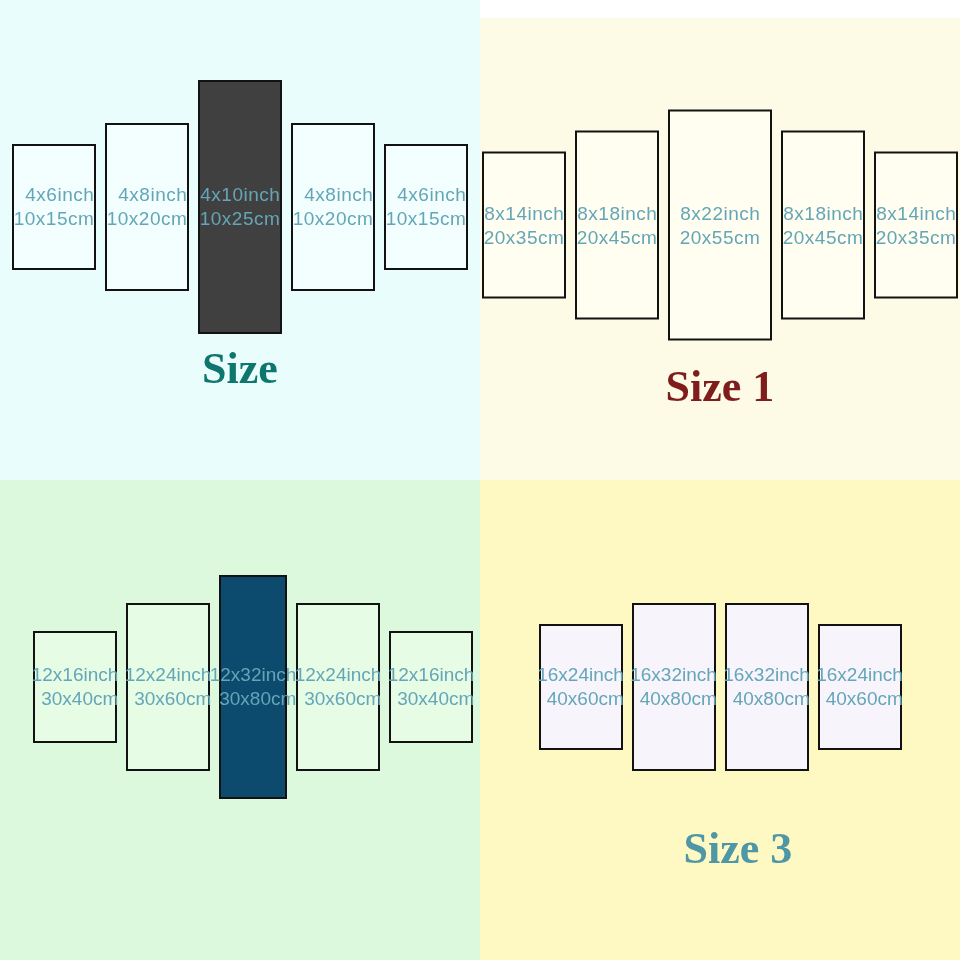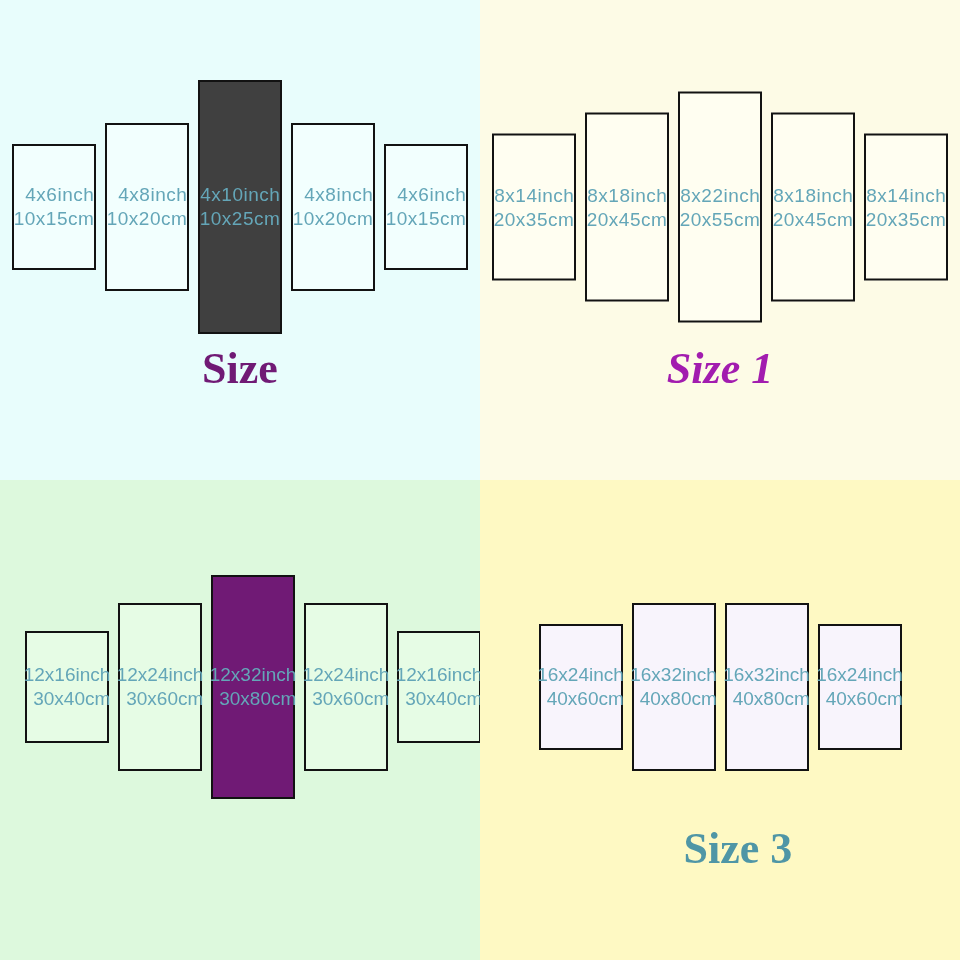--- a/index.html
+++ b/index.html
@@ -101,74 +101,74 @@
             <div>10x20cm</div>
           </div>
         </div>
         <div class="canvas-panel" style="width: 84px; height: 126px; background: rgb(242, 255, 254); border-color: rgb(18, 18, 18);">
           <div class="panel-label">
             <div>4x6inch</div>
             <div>10x15cm</div>
           </div>
         </div>
       </div>
-    <div class="quad-title" style="color: #701a75;">Size</div>
-  </div>
-
-  <div class="quadrant spaced" style="background: rgb(253, 251, 230);">
+    <div class="quad-title" style="color: #0f766e;">Size</div>
+  </div>
+
+  <div class="quadrant spaced" style="background: rgb(253, 251, 230); margin-top: 18px;">
     <div class="panels-row">
         <div class="canvas-panel" style="width: 84px; height: 147px; background: rgb(255, 254, 241); border-color: rgb(18, 18, 18);">
           <div class="panel-label">
             <div>8x14inch</div>
             <div>20x35cm</div>
           </div>
         </div>
         <div class="canvas-panel" style="width: 84px; height: 189px; background: rgb(255, 254, 241); border-color: rgb(18, 18, 18);">
           <div class="panel-label">
             <div>8x18inch</div>
             <div>20x45cm</div>
           </div>
         </div>
-        <div class="canvas-panel" style="width: 84px; height: 231px; background: rgb(255, 254, 241); border-color: rgb(18, 18, 18);">
+        <div class="canvas-panel" style="width: 104px; height: 231px; background: rgb(255, 254, 241); border-color: rgb(18, 18, 18);">
           <div class="panel-label">
             <div>8x22inch</div>
             <div>20x55cm</div>
           </div>
         </div>
         <div class="canvas-panel" style="width: 84px; height: 189px; background: rgb(255, 254, 241); border-color: rgb(18, 18, 18);">
           <div class="panel-label">
             <div>8x18inch</div>
             <div>20x45cm</div>
           </div>
         </div>
         <div class="canvas-panel" style="width: 84px; height: 147px; background: rgb(255, 254, 241); border-color: rgb(18, 18, 18);">
           <div class="panel-label">
             <div>8x14inch</div>
             <div>20x35cm</div>
           </div>
         </div>
       </div>
-    <div class="quad-title" style="color: #a21caf; font-style: italic;">Size 1</div>
+    <div class="quad-title" style="color: #7f1d1d;">Size 1</div>
   </div>
 
   <div class="quadrant" style="background: rgb(221, 249, 221); padding-left: 26px;">
     <div class="panels-row">
         <div class="canvas-panel" style="width: 84px; height: 112px; background: rgb(230, 252, 229); border-color: rgb(18, 18, 18);">
           <div class="panel-label">
             <div>12x16inch</div>
             <div>30x40cm</div>
           </div>
         </div>
         <div class="canvas-panel" style="width: 84px; height: 168px; background: rgb(230, 252, 229); border-color: rgb(18, 18, 18);">
           <div class="panel-label">
             <div>12x24inch</div>
             <div>30x60cm</div>
           </div>
         </div>
-        <div class="canvas-panel" style="width: 84px; height: 224px; background: #701a75; border-color: rgb(18, 18, 18); text-decoration: underline;">
+        <div class="canvas-panel" style="width: 68px; height: 224px; background: #0c4a6e; border-color: rgb(18, 18, 18); text-decoration: underline;">
           <div class="panel-label">
             <div>12x32inch</div>
             <div>30x80cm</div>
           </div>
         </div>
         <div class="canvas-panel" style="width: 84px; height: 168px; background: rgb(230, 252, 229); border-color: rgb(18, 18, 18);">
           <div class="panel-label">
             <div>12x24inch</div>
             <div>30x60cm</div>
           </div>

